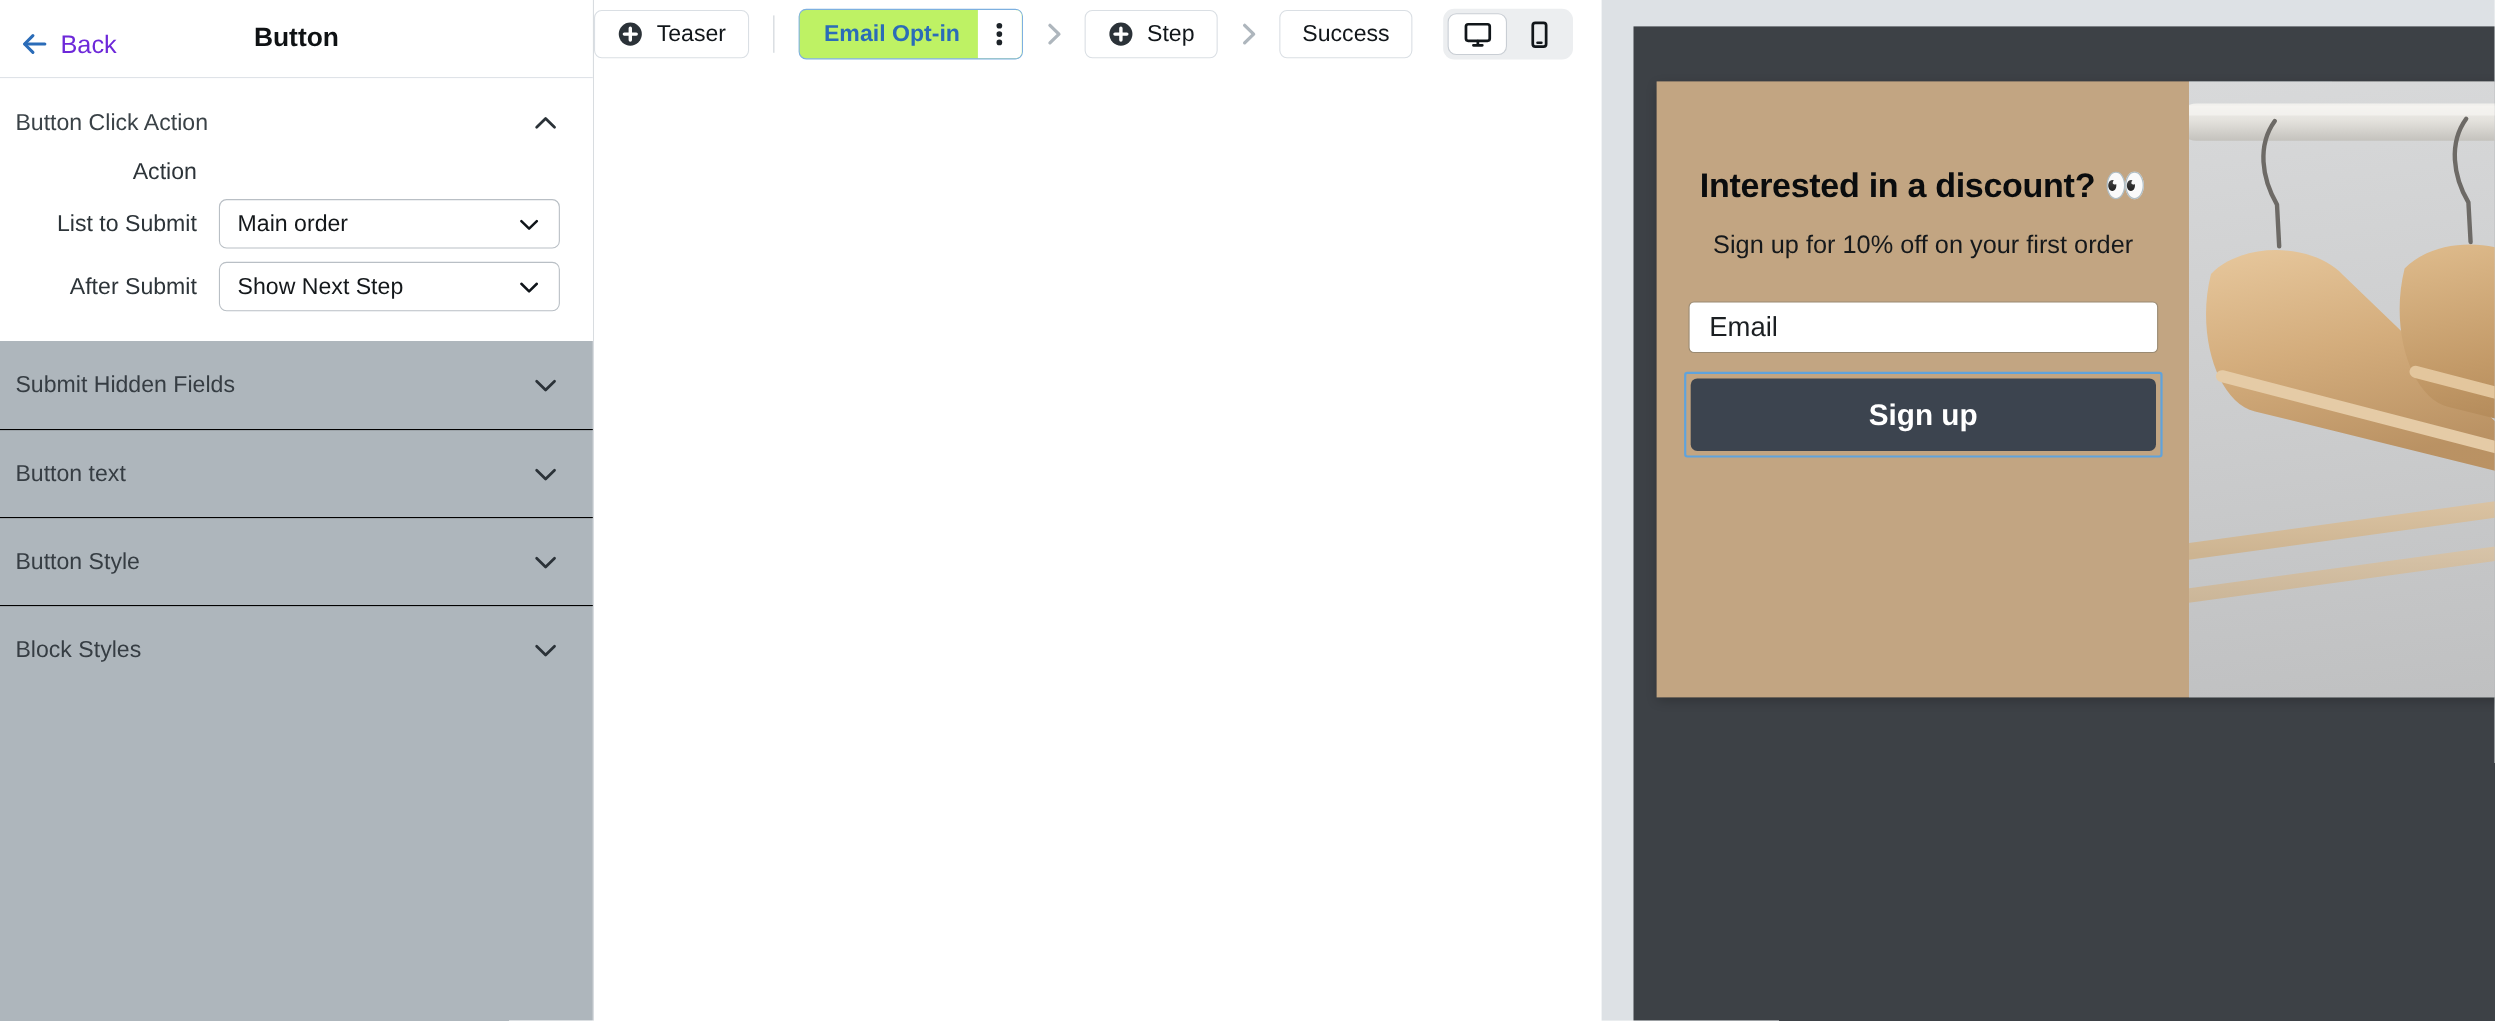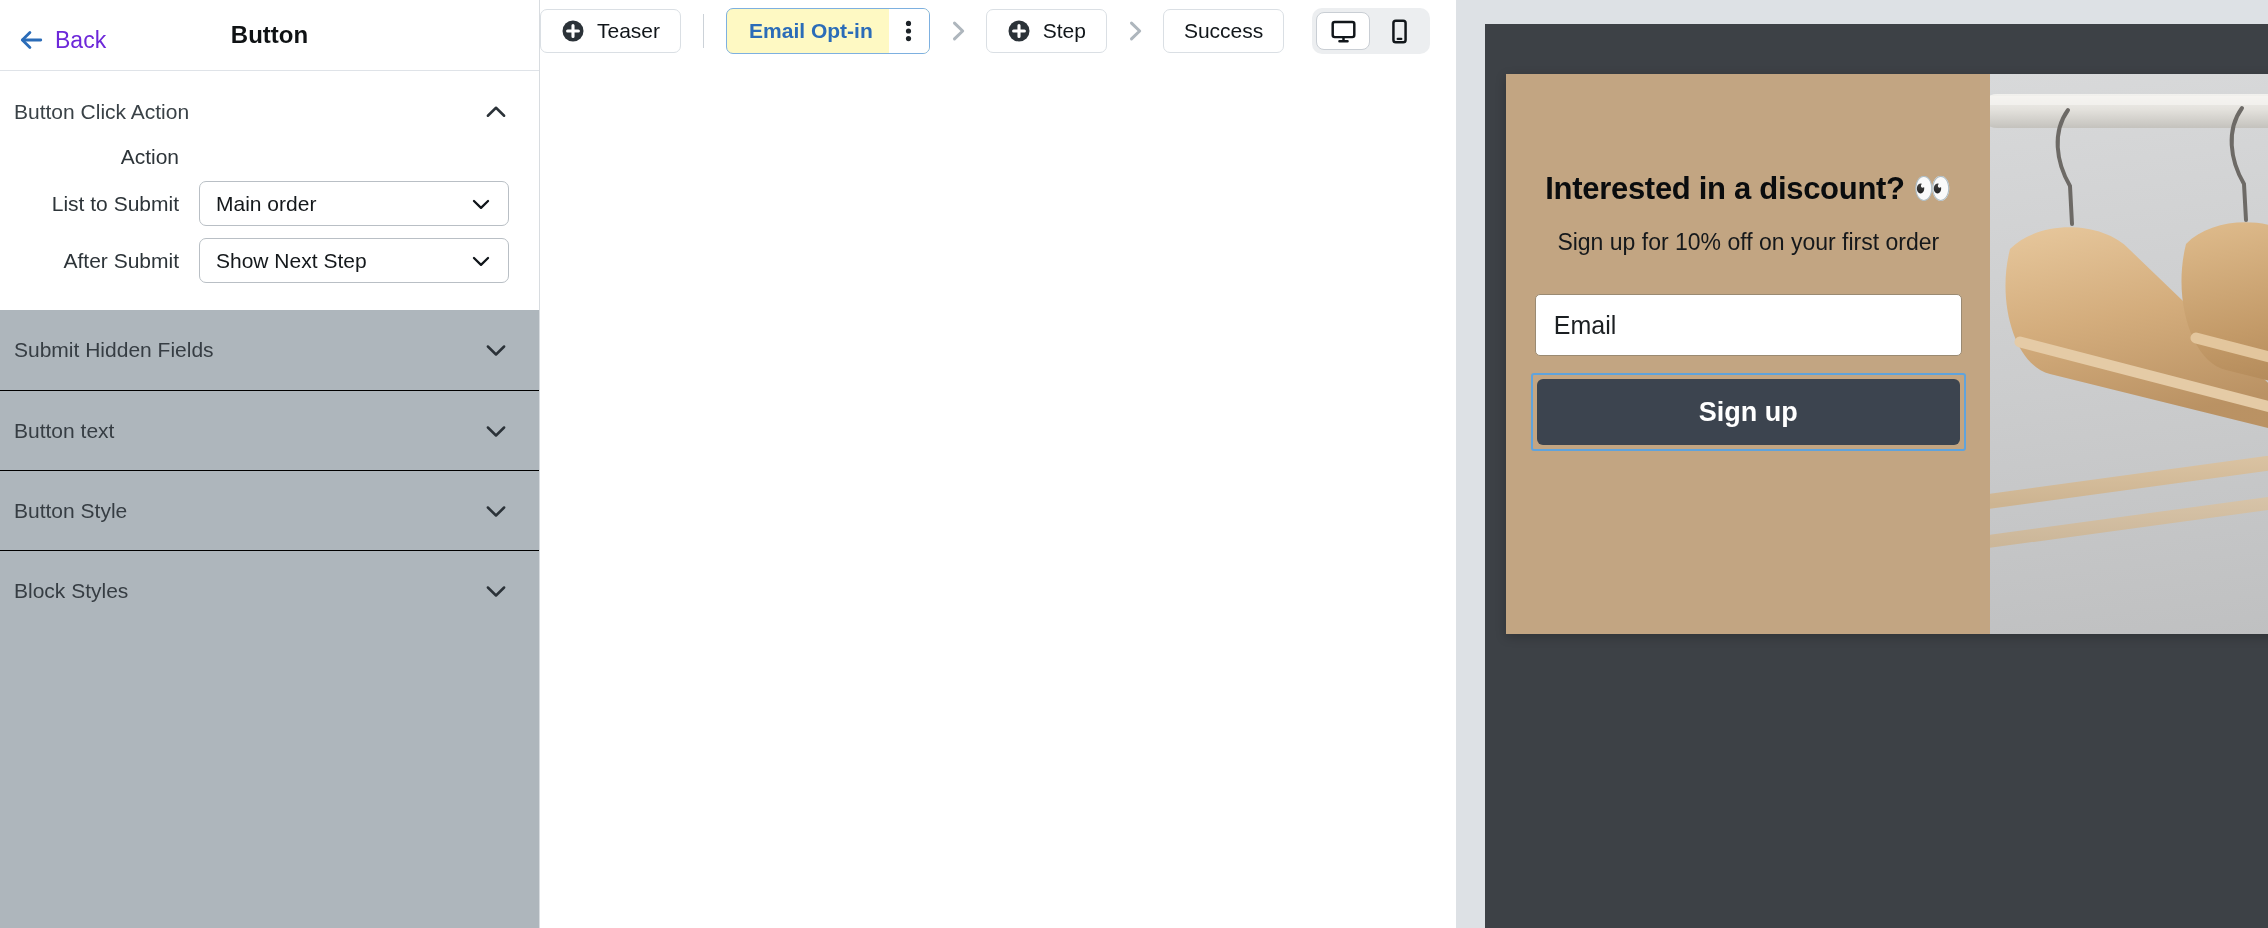--- a/index.html
+++ b/index.html
@@ -116,21 +116,21 @@
     cursor:pointer; white-space:nowrap;
   }
   .plus-icon { width:24px; height:24px; flex:0 0 24px; }
 
   .vdivider { width:1px; height:34px; background:#ccd2d8; margin:0 22px; }
 
   .step-pill {
     height:46px;
     border:1px solid #7db0e0;
     border-radius:7px;
-    background:#fef9c3;
+    background:#bef264;
     display:flex; align-items:stretch;
     overflow:hidden; cursor:pointer;
   }
   .step-pill .name {
     display:flex; align-items:center;
     padding:0 16px 0 22px;
     font-size:21px; font-weight:bold; color:#2b6cb8;
     white-space:nowrap;
   }
   .step-pill .kebab {
@@ -180,35 +180,35 @@
     left:21px; top:50px;
     width:1700px; height:560px;
     display:flex;
     box-shadow:0 3px 10px rgba(0,0,0,.22);
   }
   .popup-left {
     width:484px; flex:0 0 484px;
     background:#c2a582;
     display:flex; flex-direction:column;
     align-items:center;
-    padding:96px 30px 0 30px;
+    padding:76px 30px 0 30px;
     position:relative;
   }
   .pp-head {
     font-size:31px; font-weight:bold; color:#0a0c0e;
     letter-spacing:-0.3px;
     white-space:nowrap;
   }
   .pp-sub {
     margin-top:22px;
     font-size:23px; color:#15181b;
   }
   .pp-input {
     margin-top:38px;
-    width:427px; height:62px;
+    width:427px; height:47px;
     background:#fff;
     border:1px solid #9a8a72;
     border-radius:5px;
     display:flex; align-items:center;
     padding:0 18px;
     cursor:text;
   }
   .pp-input .ph { font-size:25px; color:#1b1f22; }
   .pp-btn-wrap {
     margin-top:17px;

